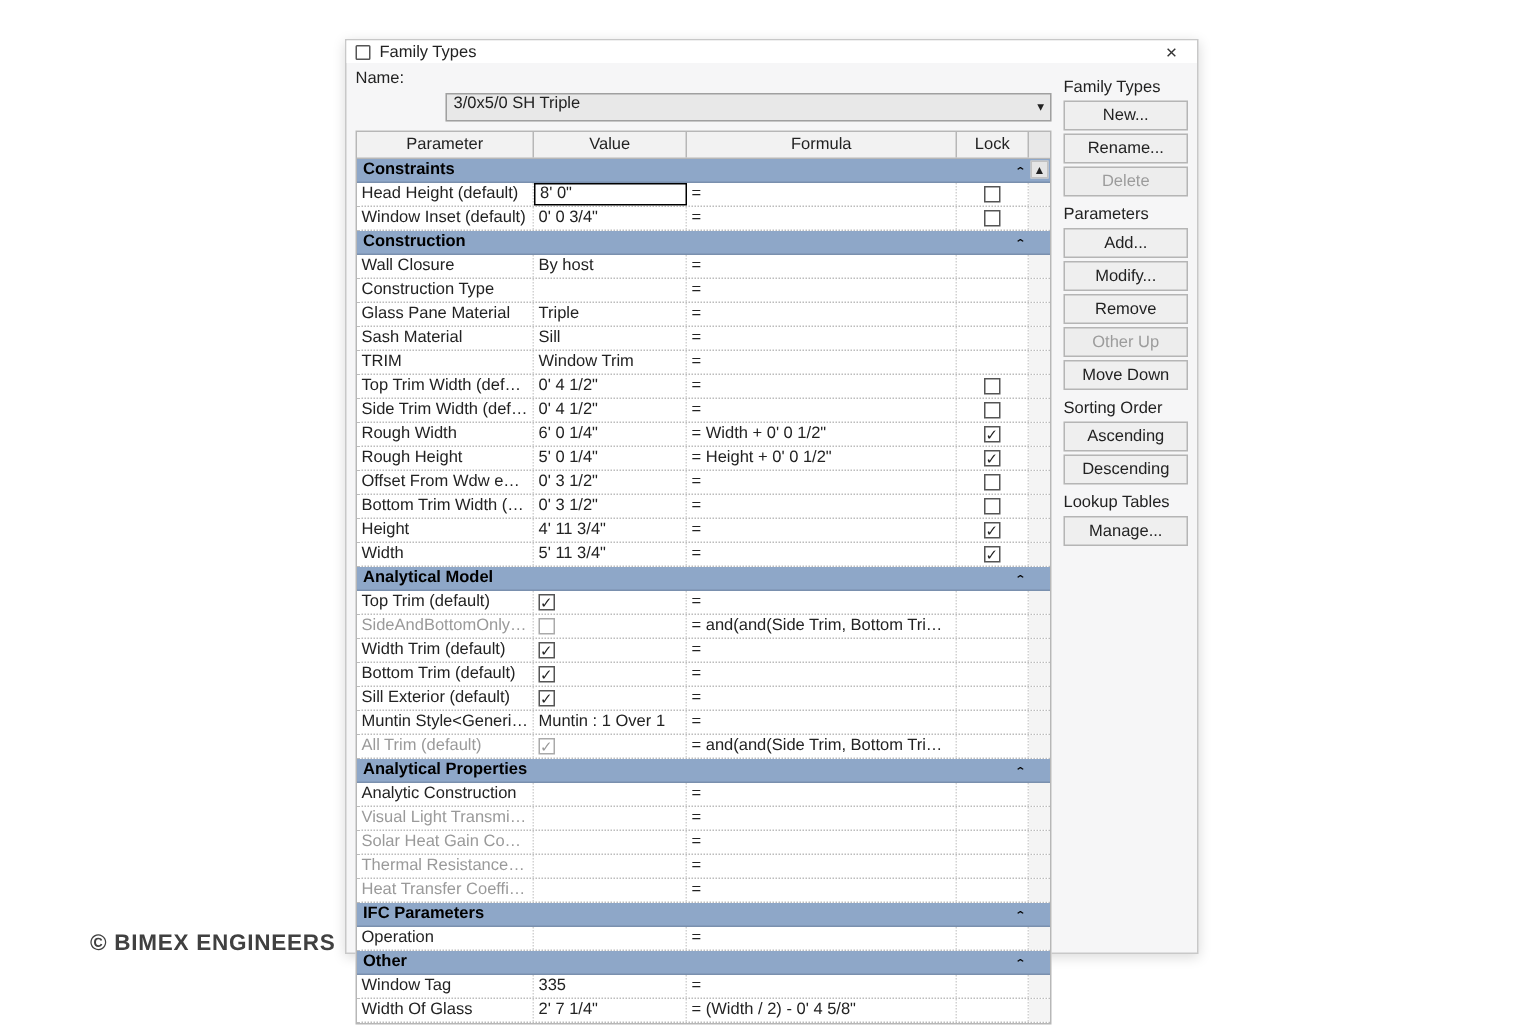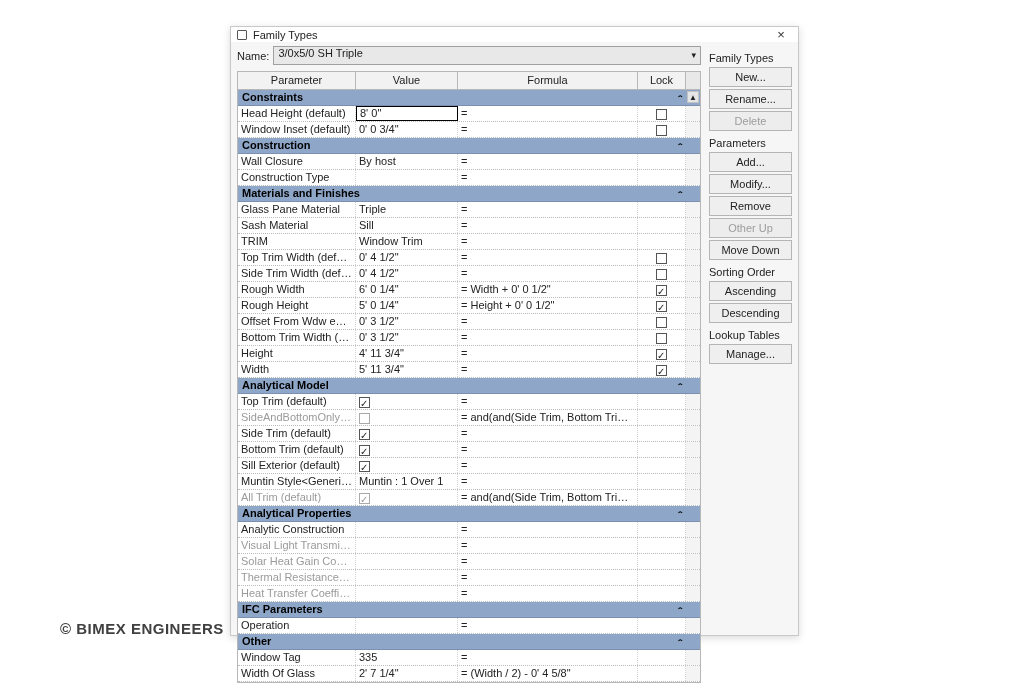--- a/index.html
+++ b/index.html
@@ -21,26 +21,26 @@
     background: #fff;
   }
   .titlebar .app-ico { width: 10px; height: 10px; border: 1px solid #555; border-radius: 1px; margin-right: 6px; }
   .titlebar .spacer { flex: 1; }
   .close-x { width: 22px; text-align: center; cursor: pointer; font-size: 13px; color: #333; }
 
   .body { flex: 1; display: flex; padding: 4px 6px 0 6px; gap: 8px; }
   .leftcol { flex: 1; display: flex; flex-direction: column; }
   .rightcol { width: 84px; display: flex; flex-direction: column; gap: 2px; padding-top: 2px; }
 
-  .name-row { display: flex; align-items: center; gap: 4px; margin-bottom: 6px; }
+  .name-row { display: flex; gap: 28px; margin-bottom: 6px; }
   .name-row label { font-size: 11px; }
   .type-select {
     flex: 1; height: 19px; background: #e8e8e8;
     border: 1px solid #a0a0a0; font-size: 11px;
-    padding: 0 16px 0 4px; position: relative;
+    padding: 0 16px 0 4px; position: relative; margin-top: 16px;
   }
   .type-select .chev { position: absolute; right: 4px; top: 3px; font-size: 9px; }
 
   .grid-wrap {
     flex: 1; border: 1px solid #b7b7b7; background: #fff;
     overflow: hidden; position: relative;
   }
   .grid-headers {
     display: grid; grid-template-columns: 118px 102px 180px 48px 14px;
     background: #f2f2f2; border-bottom: 1px solid #b7b7b7;
@@ -157,21 +157,20 @@
                 <div></div>
                 <div></div>
               </div>
               <div class="data-row">
                 <div class="param-name">Construction Type</div>
                 <div></div>
                 <div>=</div>
                 <div></div>
                 <div></div>
               </div>
-              <div class="cat-row">Materials and Finishes</div>
               <div class="data-row">
                 <div class="param-name">Glass Pane Material</div>
                 <div>Triple</div>
                 <div>=</div>
                 <div></div>
                 <div></div>
               </div>
               <div class="data-row">
                 <div class="param-name">Sash Material</div>
                 <div>Sill</div>
@@ -251,21 +250,21 @@
                 <div></div>
               </div>
               <div class="data-row dim">
                 <div class="param-name">SideAndBottomOnly (default)</div>
                 <div><span class="chk dim"></span></div>
                 <div>= and(and(Side Trim, Bottom Trim), n</div>
                 <div></div>
                 <div></div>
               </div>
               <div class="data-row">
-                <div class="param-name">Side Trim (default)</div>
+                <div class="param-name">Width Trim (default)</div>
                 <div><span class="chk checked"></span></div>
                 <div>=</div>
                 <div></div>
                 <div></div>
               </div>
               <div class="data-row">
                 <div class="param-name">Bottom Trim (default)</div>
                 <div><span class="chk checked"></span></div>
                 <div>=</div>
                 <div></div>

